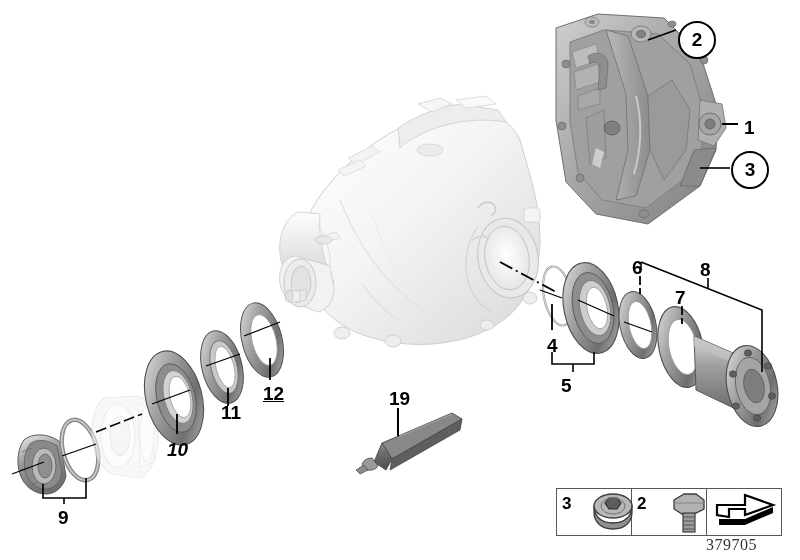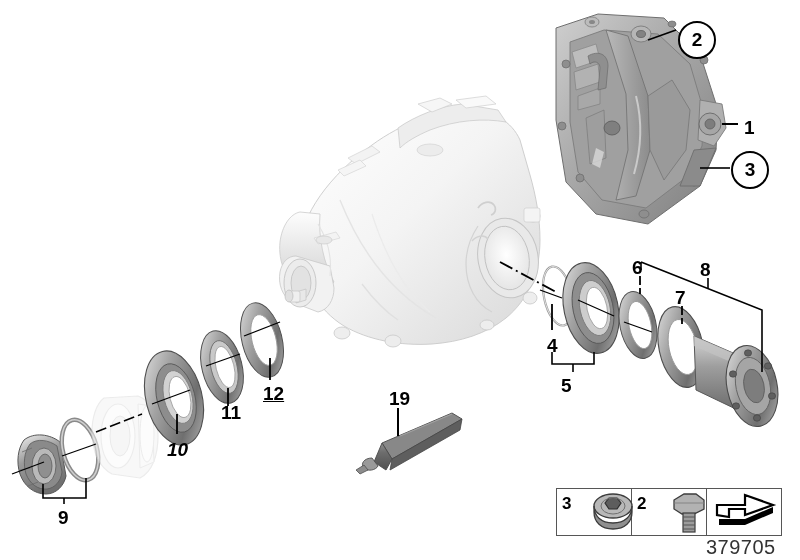--- a/index.html
+++ b/index.html
@@ -15,22 +15,22 @@
   .lbl-circ{position:absolute;width:34px;height:34px;border:2.5px solid #000;
             border-radius:50%;background:#fff;display:flex;align-items:center;
             justify-content:center;font-weight:bold;font-size:19px;color:#000;
             font-family:"Liberation Sans","DejaVu Sans",sans-serif;}
   #legend{position:absolute;left:556px;top:488px;width:224px;height:46px;
           border:1.6px solid #565656;background:#fff;display:flex;}
   .lgcell{position:relative;flex:1 1 0;border-right:1.6px solid #565656;}
   .lgcell:last-child{border-right:none;}
   .lgnum{position:absolute;left:5px;top:5px;font-size:17px;font-weight:bold;color:#000;
          font-family:"Liberation Sans","DejaVu Sans",sans-serif;}
-  #partno{position:absolute;left:706px;top:536px;font-size:20px;color:#333;
-          letter-spacing:.5px;font-family:Liberation Sans, sans-serif;}
+  #partno{position:absolute;left:706px;top:536px;font-size:16px;color:#333;
+          letter-spacing:.5px;font-family:Liberation Serif, serif;}
 </style>
 </head>
 <body>
 
 <div id="stage">
 
   <svg class="layer" viewBox="0 0 800 560">
     <defs>
       <linearGradient id="gHousing" x1="0" y1="0" x2="1" y2="1">
         <stop offset="0%" stop-color="#ffffff"></stop>

